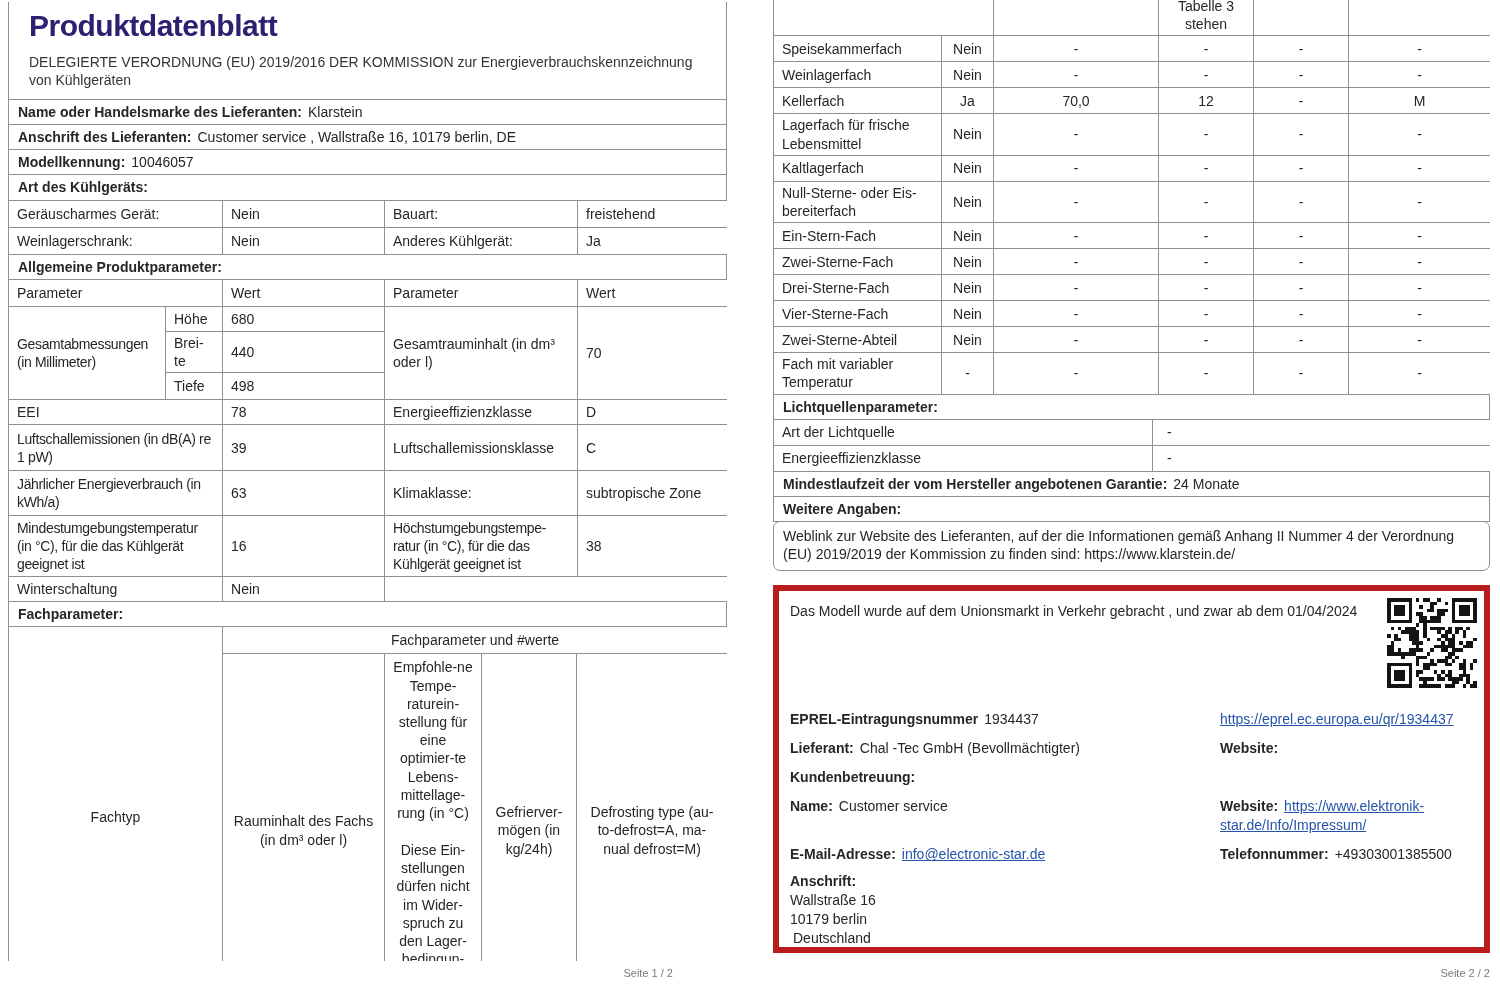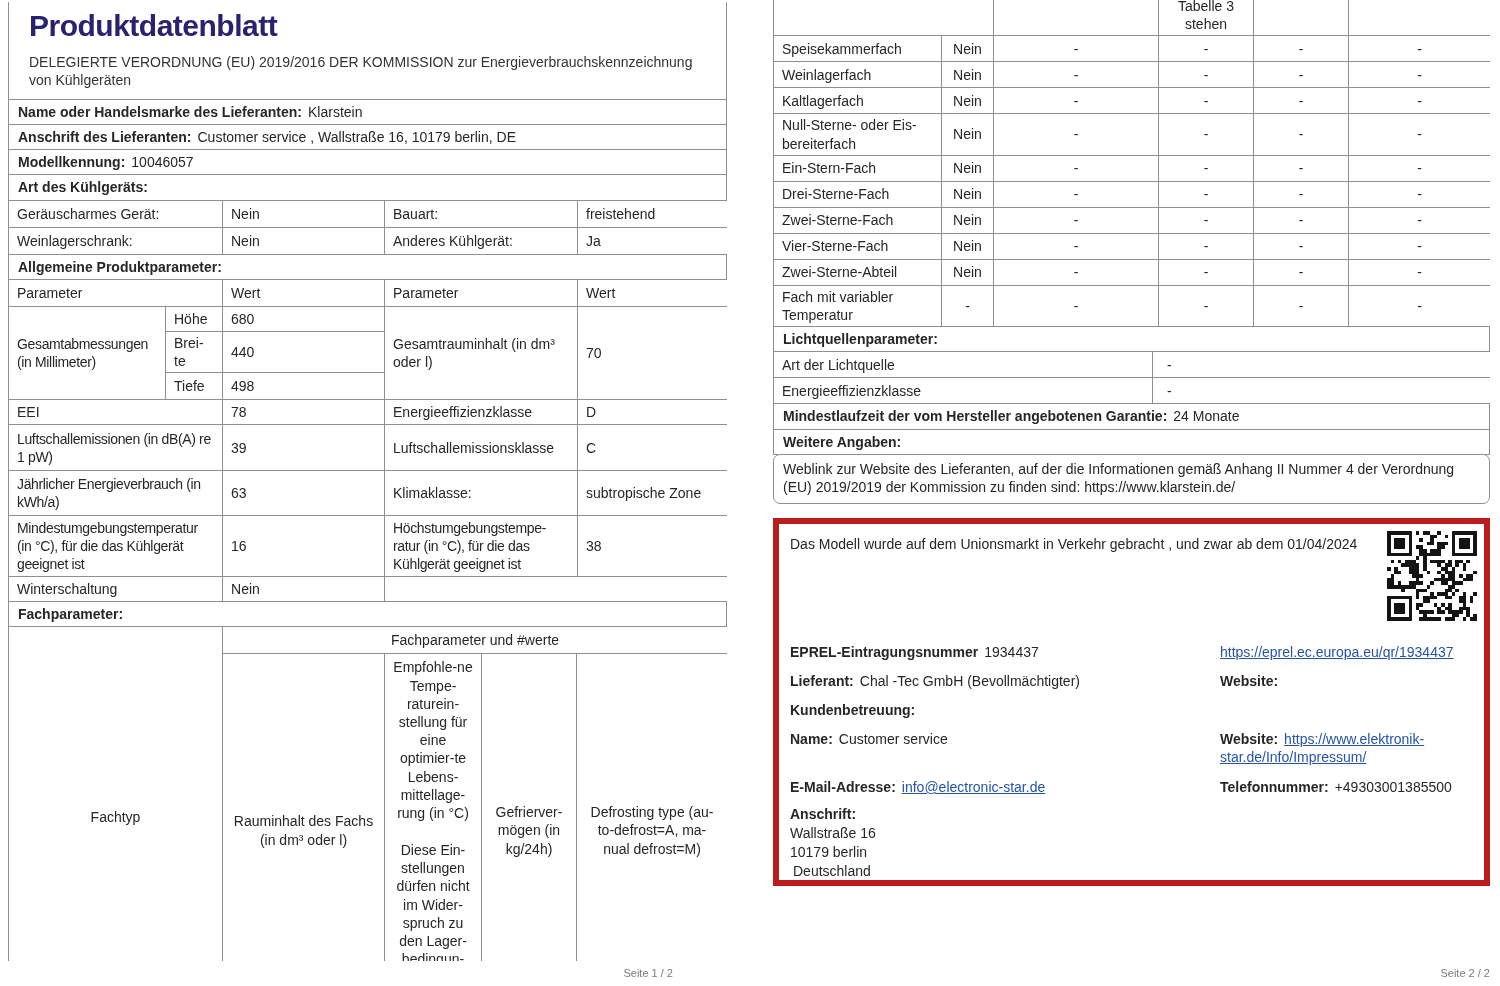--- a/index.html
+++ b/index.html
@@ -213,20 +213,36 @@
         </tr>
         <tr>
           <td>Weinlagerfach</td>
           <td class="c">Nein</td>
           <td class="c">-</td>
           <td class="c">-</td>
           <td class="c">-</td>
           <td class="c">-</td>
         </tr>
         <tr>
+          <td>Kellerfach</td>
+          <td class="c">Ja</td>
+          <td class="c">70,0</td>
+          <td class="c">12</td>
+          <td class="c">-</td>
+          <td class="c">M</td>
+        </tr>
+        <tr>
+          <td>Lagerfach für frische Lebensmittel</td>
+          <td class="c">Nein</td>
+          <td class="c">-</td>
+          <td class="c">-</td>
+          <td class="c">-</td>
+          <td class="c">-</td>
+        </tr>
+        <tr>
           <td>Kaltlagerfach</td>
           <td class="c">Nein</td>
           <td class="c">-</td>
           <td class="c">-</td>
           <td class="c">-</td>
           <td class="c">-</td>
         </tr>
         <tr>
           <td>Null-Sterne- oder Eis-bereiterfach</td>
           <td class="c">Nein</td>
@@ -237,29 +253,29 @@
         </tr>
         <tr>
           <td>Ein-Stern-Fach</td>
           <td class="c">Nein</td>
           <td class="c">-</td>
           <td class="c">-</td>
           <td class="c">-</td>
           <td class="c">-</td>
         </tr>
         <tr>
+          <td>Zwei-Sterne-Fach</td>
+          <td class="c">Nein</td>
+          <td class="c">-</td>
+          <td class="c">-</td>
+          <td class="c">-</td>
+          <td class="c">-</td>
+        </tr>
+        <tr>
           <td>Drei-Sterne-Fach</td>
-          <td class="c">Nein</td>
-          <td class="c">-</td>
-          <td class="c">-</td>
-          <td class="c">-</td>
-          <td class="c">-</td>
-        </tr>
-        <tr>
-          <td>Zwei-Sterne-Fach</td>
           <td class="c">Nein</td>
           <td class="c">-</td>
           <td class="c">-</td>
           <td class="c">-</td>
           <td class="c">-</td>
         </tr>
         <tr>
           <td>Vier-Sterne-Fach</td>
           <td class="c">Nein</td>
           <td class="c">-</td>

